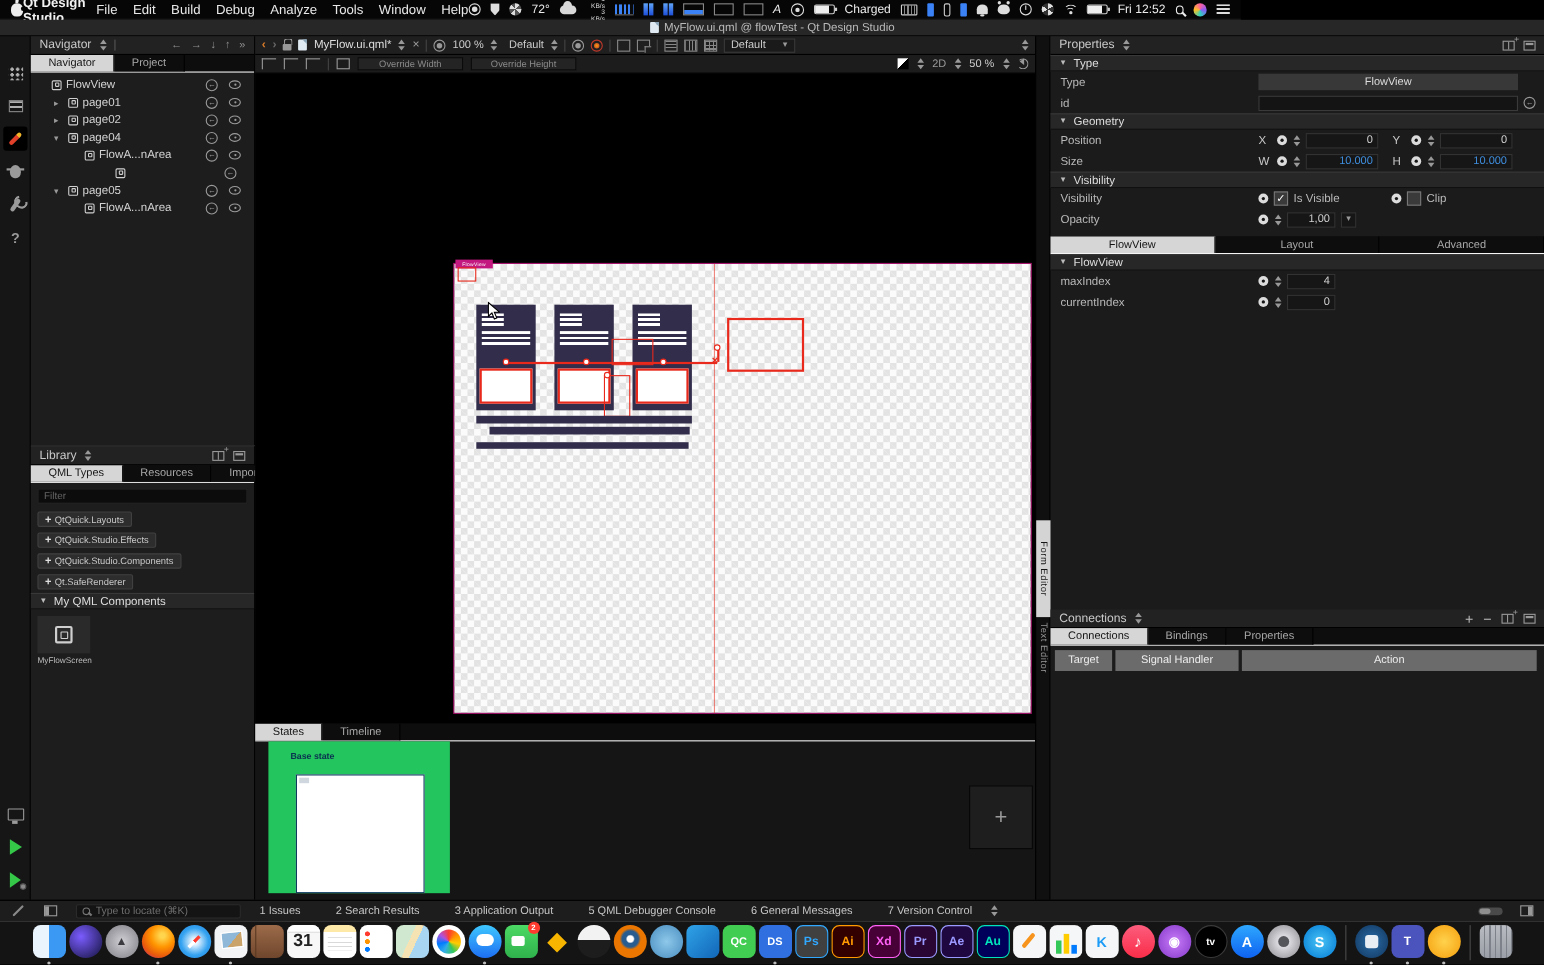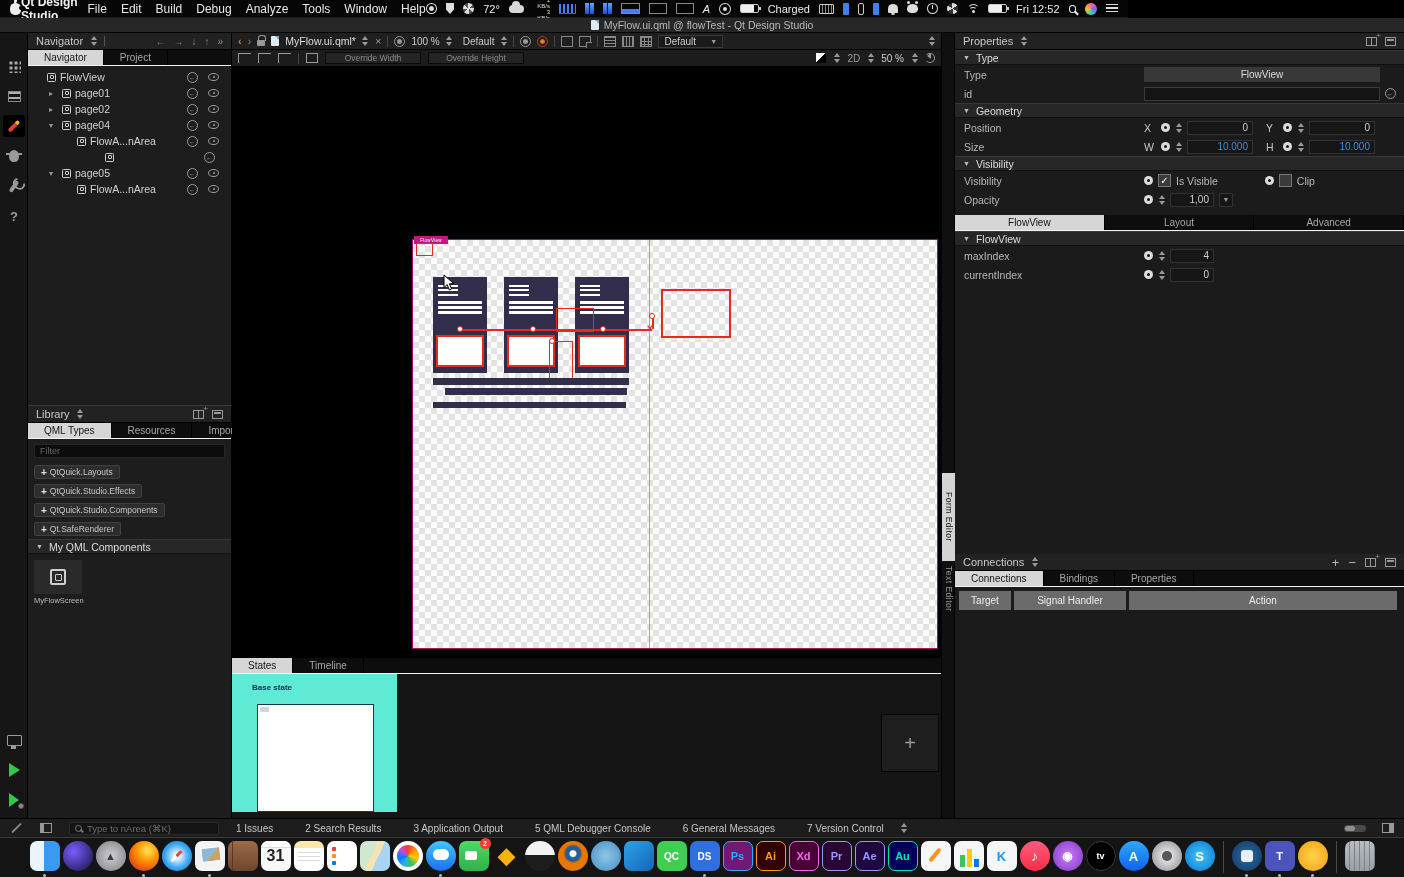--- a/index.html
+++ b/index.html
@@ -157,21 +157,21 @@
 .red{border:1.5px solid #e8291c}
 .card{position:absolute;width:54px;height:96px;background:#322d4b;top:37px}
 .card .g1{position:absolute;left:5px;top:8px;width:20px;height:12px;background:repeating-linear-gradient(#fff 0 2px,transparent 2px 4.5px)}
 .card .g2{position:absolute;left:5px;top:24px;width:44px;height:13px;background:repeating-linear-gradient(#fff 0 2.5px,transparent 2.5px 5px)}
 .card .shot{position:absolute;left:3px;top:58px;width:48px;height:32px;background:#fff;border:2px solid #e8291c}
 .cbar{position:absolute;height:7px;background:#322d4b}
 .cdot{position:absolute;width:6px;height:6px;border-radius:50%;background:#fff;border:1.5px solid #e8291c}
 .cursor{position:absolute;left:30px;top:34px;width:12px;height:17px}
 
 #states{position:absolute;left:0;top:625px;width:709px;height:160px;background:#151515}
-#state-card{position:absolute;left:0;top:16px;width:165px;height:138px;background:#5eead4;overflow:hidden}
+#state-card{position:absolute;left:12px;top:16px;width:165px;height:138px;background:#22c55e;overflow:hidden}
 #state-card .bs{position:absolute;left:20px;top:9px;font-size:8px;color:#0b3050;font-weight:bold}
 #state-card .thumbw{position:absolute;left:25px;top:30px;width:117px;height:108px;background:#fff;border:1px solid #0c3b5e}
 #state-card .mini{position:absolute;left:2px;top:2px;width:9px;height:5px;background:#cfd6dd}
 #add-state{position:absolute;left:649px;top:56px;width:58px;height:58px;background:#1e1e1e;border:1px solid #060606;color:#9a9a9a;font-size:20px;display:flex;align-items:center;justify-content:center}
 
 
 #sidestrip{position:absolute;left:941px;top:33px;width:14px;height:785px;background:#101010;border-left:1px solid #000;border-right:1px solid #000}
 .vtab{position:absolute;left:0;width:14px;display:flex;align-items:center;justify-content:center;writing-mode:vertical-rl;font-size:8.5px;letter-spacing:.5px;color:#999}
 .vtab.active{background:#d4d4d4;color:#141414}
 
@@ -231,21 +231,21 @@
 .d-messages::after{content:"";position:absolute;left:7px;top:8px;width:16px;height:11px;background:#fff;border-radius:6px}
 .d-facetime{background:linear-gradient(#4cd964,#2fb24c);position:relative}
 .d-facetime::after{content:"";position:absolute;left:6px;top:10px;width:12px;height:9px;background:#fff;border-radius:2px;box-shadow:14px 0 0 -5px #fff}
 .d-sketch{background:transparent;color:#f7b500;font-size:22px}
 .d-bwapp{background:linear-gradient(#f2f2f2 0 46%,#1d1d1d 46%)}
 .d-blender{background:radial-gradient(circle at 50% 42%,#fff 12%,#2a5d8f 18% 32%,#ea7600 42%)}
 .d-godot{background:radial-gradient(#8ec8ea,#478cbf)}
 .d-vscode{background:linear-gradient(135deg,#2fa3e8,#1266b8);color:#fff}
 .d-qtcreator{background:#41cd52;color:#fff;font-size:10px}
 .d-qtds{background:#2f6fe0;color:#fff;font-size:10px}
-.d-ps{background:#701a75;color:#31a8ff;border:1.5px solid #31a8ff}
+.d-ps{background:#404040;color:#31a8ff;border:1.5px solid #31a8ff}
 .d-ai{background:#330000;color:#ff9a00;border:1.5px solid #ff9a00}
 .d-xd{background:#470137;color:#ff61f6;border:1.5px solid #ff61f6}
 .d-pr{background:#2a0634;color:#9999ff;border:1.5px solid #9999ff}
 .d-ae{background:#1f0740;color:#9999ff;border:1.5px solid #9999ff}
 .d-au{background:#00005b;color:#00e4bb;border:1.5px solid #00e4bb}
 .d-pages{background:#f5f6f7;position:relative}
 .d-pages::after{content:"";position:absolute;left:12px;top:6px;width:4px;height:16px;background:#f7941d;transform:rotate(40deg);border-radius:2px}
 .d-numbers{background:#f5f6f7;background-image:linear-gradient(#34c759,#34c759),linear-gradient(#ffcc00,#ffcc00),linear-gradient(#007aff,#007aff);background-repeat:no-repeat;background-size:5px 12px,5px 18px,5px 8px;background-position:6px 14px,13px 8px,20px 18px}
 .d-keynote{background:#f5f6f7;color:#1c9cf6;font-size:13px}
 .d-music{background:linear-gradient(#fc5c7d,#fa2d48);color:#fff;font-size:14px}
@@ -719,21 +719,21 @@
           <div class="col-btn" style="width: 268px;">Action</div>
         </div>
     </div>
   </div>
 
   <div id="statusbar">
     <span class="pen-bl"></span>
     <span class="ic-panel"></span>
     <span class="loc">
       <span class="mag"></span>
-      <span>Type to nArea (⌘K)</span>
+      <span>Type to locate (⌘K)</span>
     </span>
     <span id="status-panes">
         <span class="pane">1 Issues</span>
         <span class="pane">2 Search Results</span>
         <span class="pane">3 Application Output</span>
         <span class="pane">5 QML Debugger Console</span>
         <span class="pane">6 General Messages</span>
         <span class="pane">7 Version Control</span>
       </span>
     <span class="st"></span>

